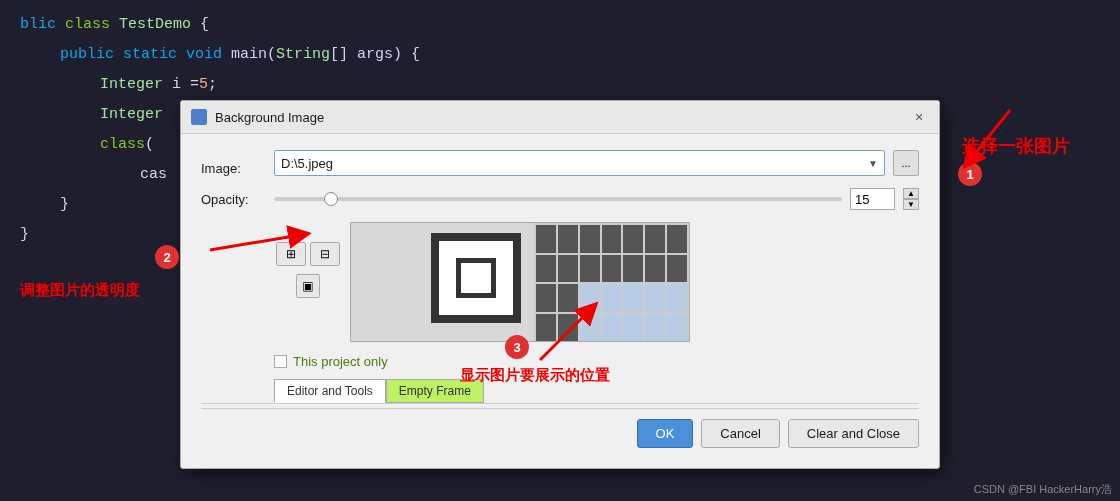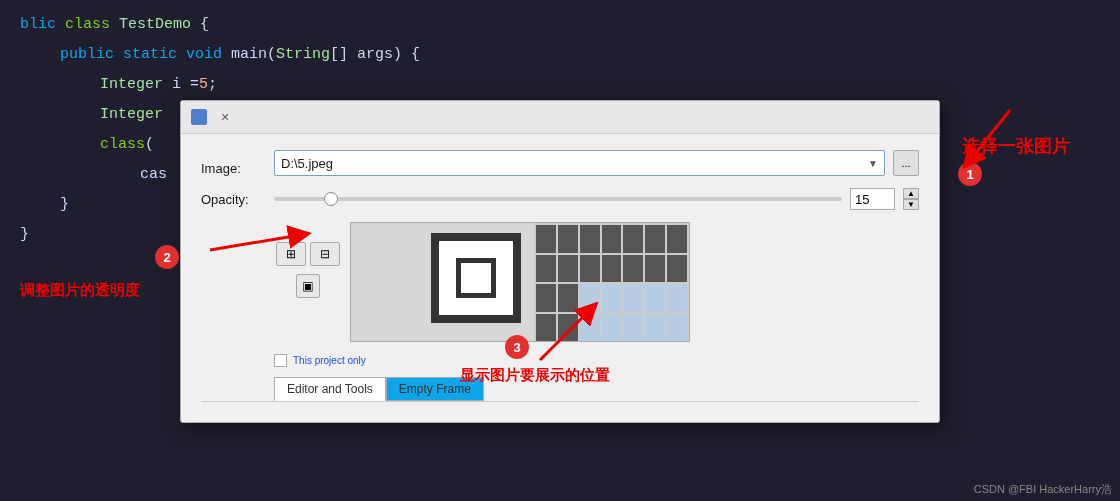--- a/index.html
+++ b/index.html
@@ -272,36 +272,36 @@
 
     .checkbox {
       width: 13px;
       height: 13px;
       border: 1px solid #aaa;
       background: #fff;
     }
 
     .checkbox-label {
       font-family: Arial, sans-serif;
-      font-size: 10px;
-      color: #1d4ed8;
+      font-size: 13px;
+      color: #4d7c0f;
     }
 
     
     .tab-row {
       display: flex;
       gap: 0;
       margin-left: 73px;
     }
 
     .tab-item {
       padding: 4px 12px;
       font-family: Arial, sans-serif;
       font-size: 12px;
-      background: #0ea5e9;
+      background: #bef264;
       border: 1px solid #aaa;
       cursor: pointer;
       color: #333;
     }
 
     .tab-item.active {
       background: #fff;
       border-bottom-color: #fff;
     }
 
@@ -426,20 +426,21 @@
   </div>
   <div class="code-line">
     <span class="nm">}</span>
   </div>
 </div>
 
 <div class="dialog">
 
   <div class="dialog-title-bar">
     <span class="dialog-icon"></span>
+    <span class="dialog-title-text">Background Image</span>
     <button class="dialog-close-btn">×</button>
   </div>
 
   <div class="dialog-body">
 
     <div class="form-row">
       <span class="form-label">Image:</span>
       <div class="image-select">
         <span>D:\5.jpeg</span>
         <span class="select-arrow">▼</span>
@@ -523,20 +524,25 @@
       <span class="checkbox-label">This project only</span>
     </div>
 
     <div class="tab-row">
       <div class="tab-item active">Editor and Tools</div>
       <div class="tab-item">Empty Frame</div>
     </div>
 
     <div style="height:1px;background:#ccc;margin-bottom:4px;"></div>
 
+    <div class="button-row">
+      <button class="btn btn-ok">OK</button>
+      <button class="btn btn-cancel">Cancel</button>
+      <button class="btn btn-clear">Clear and Close</button>
+    </div>
   </div>
 </div>
 
 <div class="annotation" style="top: 108px; right: 50px; font-size: 18px; color: rgb(238, 0, 0); left: auto;">选择一张图片</div>
 
 <div class="annotation" style="top:255px;left:20px;font-size:15px;color:#e00;">调整图片的透明度</div>
 
 <div class="annotation" style="top:340px;left:460px;font-size:15px;color:#e00;">显示图片要展示的位置</div>
 
 <div style="position:absolute;top:162px;right:138px;">

